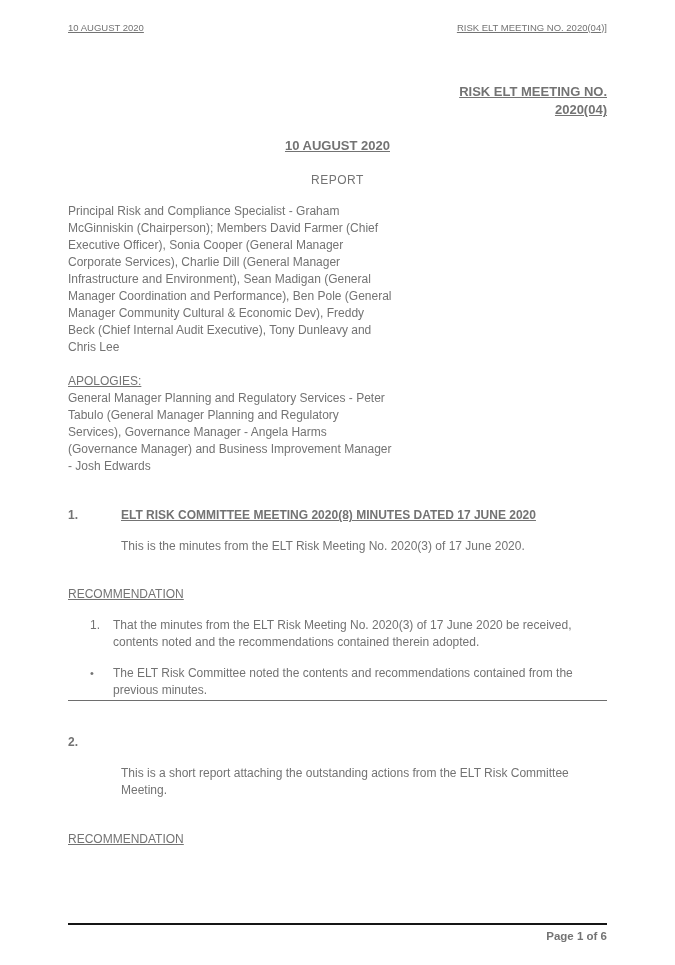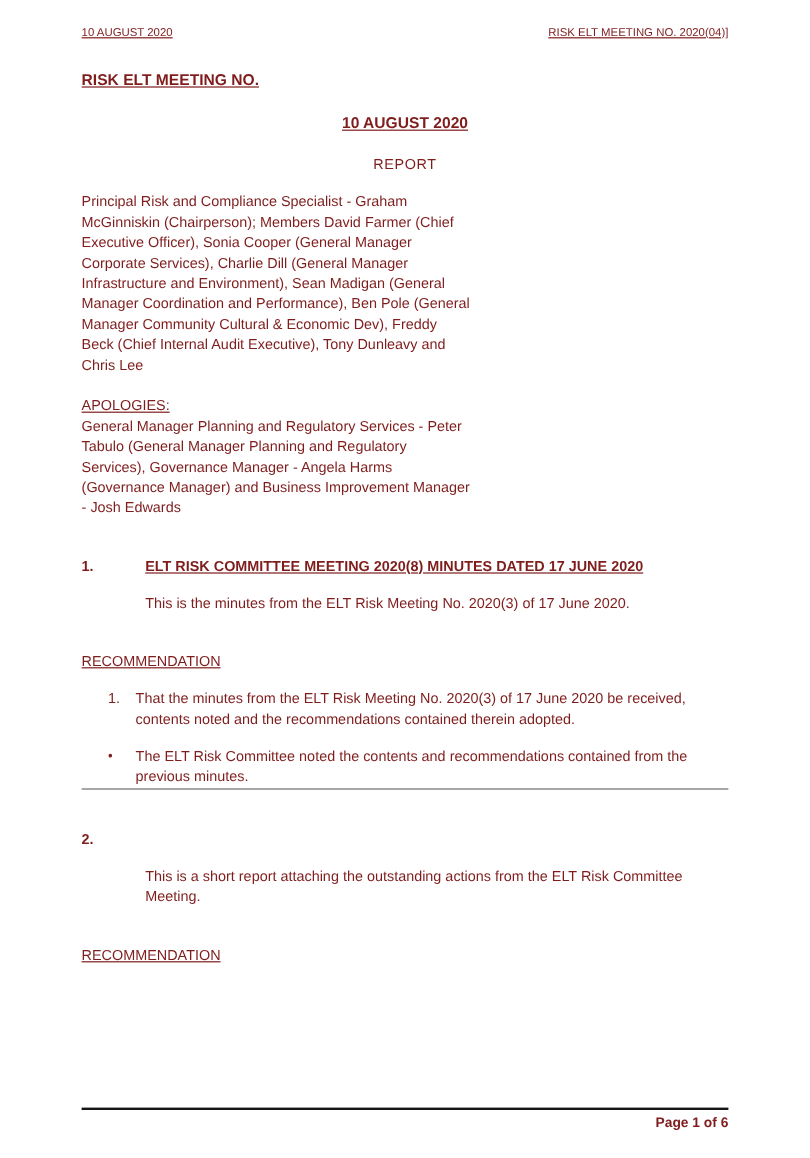--- a/index.html
+++ b/index.html
@@ -5,35 +5,35 @@
   html,body { margin:0; padding:0; background:#ffffff; }
   .page {
     position:relative;
     width:675px; height:965px;
     background:#ffffff;
     box-sizing:border-box;
     padding:22px 68px 0 68px;
     font-family:"Liberation Sans", sans-serif;
     font-size:12px;
     line-height:17px;
-    color:#7f1d1d;
+    color:#737373;
     overflow:hidden;
   }
   .u  { text-decoration:underline; }
 
   .hdr {
     display:flex;
     justify-content:space-between;
     font-size:9.5px;
     line-height:12px;
   }
 
   .title-block {
-    margin-top:24px;
-    text-align:left;
+    margin-top:49px;
+    text-align:right;
     font-size:13px;
     line-height:18px;
     font-weight:bold;
   }
   .date-line {
     margin-top:18px;
     text-align:center;
     font-size:13px;
     line-height:18px;
     font-weight:bold;
@@ -93,20 +93,21 @@
 
 <div class="page">
 
   <div class="hdr">
     <span class="u">10 AUGUST 2020</span>
     <span class="u">RISK ELT MEETING NO. 2020(04)]</span>
   </div>
 
   <div class="title-block">
     <div class="u">RISK ELT MEETING NO.</div>
+    <div class="u">2020(04)</div>
   </div>
 
   <div class="date-line">
     <span class="u">10 AUGUST 2020</span>
   </div>
 
   <div class="report-line">REPORT</div>
 
   <div class="kv kv-attendance">
     <div class="v">Principal Risk and Compliance Specialist - Graham McGinniskin (Chairperson); Members David Farmer (Chief Executive Officer), Sonia Cooper (General Manager Corporate Services), Charlie Dill (General Manager Infrastructure and Environment), Sean Madigan (General Manager Coordination and Performance), Ben Pole (General Manager Community Cultural &amp; Economic Dev), Freddy Beck (Chief Internal Audit Executive), Tony Dunleavy and Chris Lee</div>

